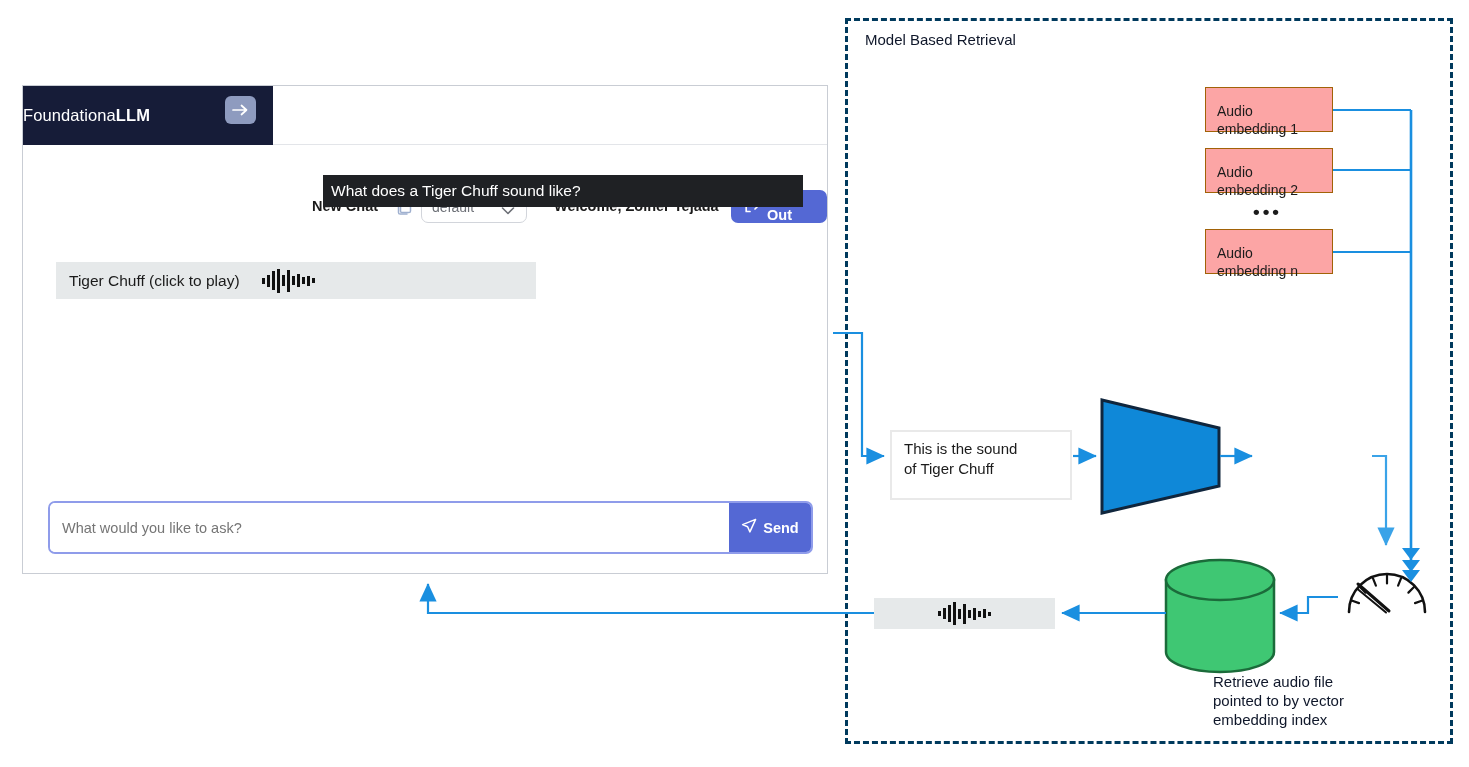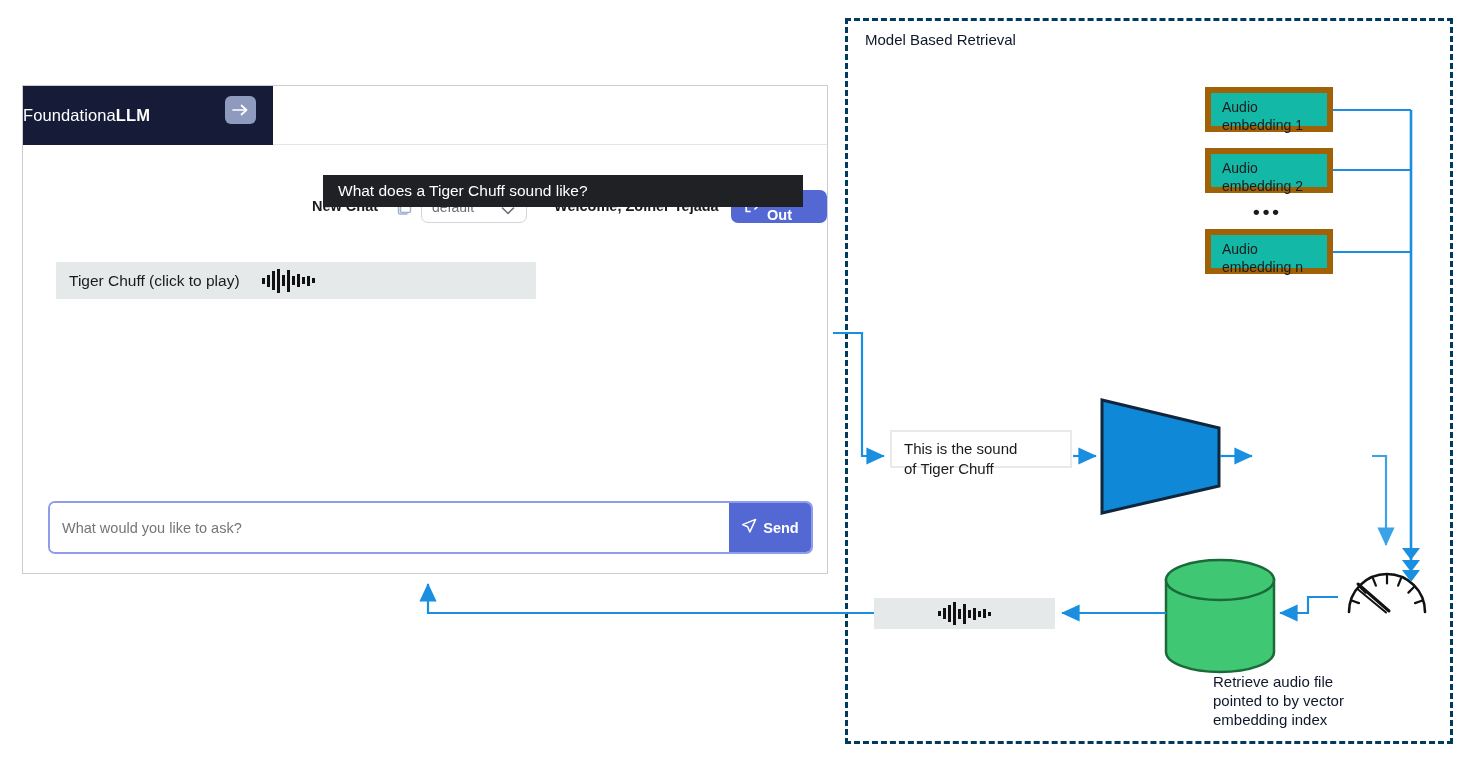--- a/index.html
+++ b/index.html
@@ -54,21 +54,21 @@
   #signout{
     position:absolute;left:708px;top:104px;height:33px;padding:0 13px;
     background:#5468d4;border-radius:7px;color:#fff;font-size:14.5px;font-weight:700;
     display:flex;align-items:center;gap:7px;cursor:pointer;
   }
 
   
   #msg-user{
     position:absolute;left:300px;top:89px;width:480px;height:32px;
     background:#1f2124;color:#fff;font-size:15.5px;
-    display:flex;align-items:center;padding-left:15px;box-sizing:border-box;
+    display:flex;align-items:center;padding-left:8px;box-sizing:border-box;
   }
   #msg-assistant{
     position:absolute;left:33px;top:176px;width:480px;height:37px;
     background:#e6e9ea;color:#1b1b1b;font-size:15.5px;
     display:flex;align-items:center;padding-left:13px;box-sizing:border-box;gap:22px;
     cursor:pointer;
   }
   .wave{display:inline-flex;align-items:center;gap:2px;height:26px;}
   .wave i{display:block;width:3px;background:#111;border-radius:0;}
 
@@ -90,32 +90,32 @@
   
   #diagram{
     position:absolute;left:845px;top:18px;width:608px;height:726px;
     border:3px dashed #003a5d;box-sizing:border-box;
   }
   .dlabel{position:absolute;font-size:15px;color:#0f172a;white-space:pre;line-height:1.28;}
   #d-title{left:865px;top:30px;}
   #d-audio-index{left:1208px;top:53px;margin-top:48px;}
 
   .embed-box{
-    position:absolute;width:128px;height:45px;background:#14b8a6;
-    border:6px solid #a16207;box-sizing:border-box;
+    position:absolute;width:128px;height:45px;background:#fca5a5;
+    border:1px solid #a16207;box-sizing:border-box;
     font-size:14px;color:#1b1b1b;line-height:1.25;
-    padding:6px 0 0 11px;white-space:pre;
+    padding:15px 0 0 11px;white-space:pre;
   }
   #embed1{left:1205px;top:87px;}
   #embed2{left:1205px;top:148px;}
   #embedn{left:1205px;top:229px;}
   #ellipsis{left:1253px;top:200px;font-size:19px;font-weight:700;letter-spacing:3px;color:#1b1b1b;}
 
   #txt-box{
-    position:absolute;left:890px;top:430px;width:182px;height:38px;
+    position:absolute;left:890px;top:430px;width:182px;height:70px;
     background:#fff;border:2px solid #e9e9e9;box-sizing:border-box;
     font-size:15px;color:#1b1b1b;line-height:1.3;padding:7px 0 0 12px;white-space:pre;
   }
   #encoder-label{
     position:absolute;left:1101px;top:434px;width:120px;
     color:#fff;font-size:15px;text-align:center;line-height:1.33;white-space:pre;
     pointer-events:none;
   }
   #emb-box{
     position:absolute;left:1258px;top:431px;width:113px;height:52px;

